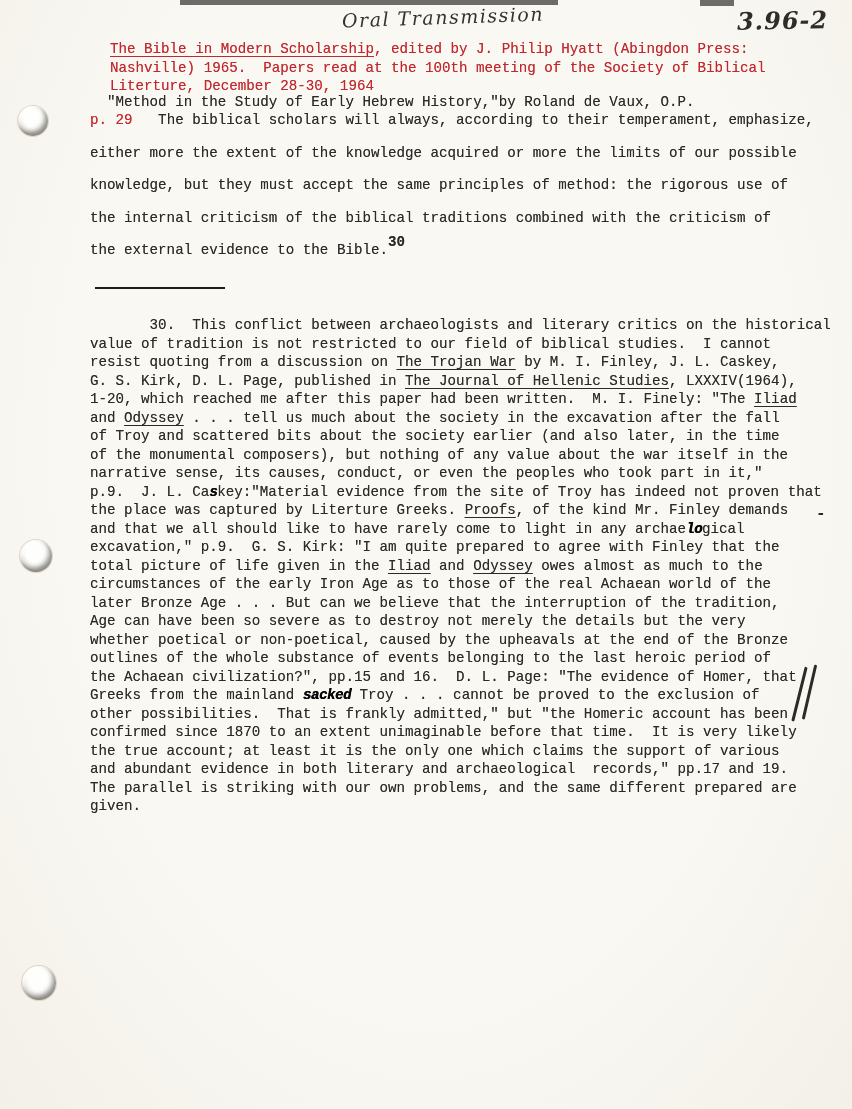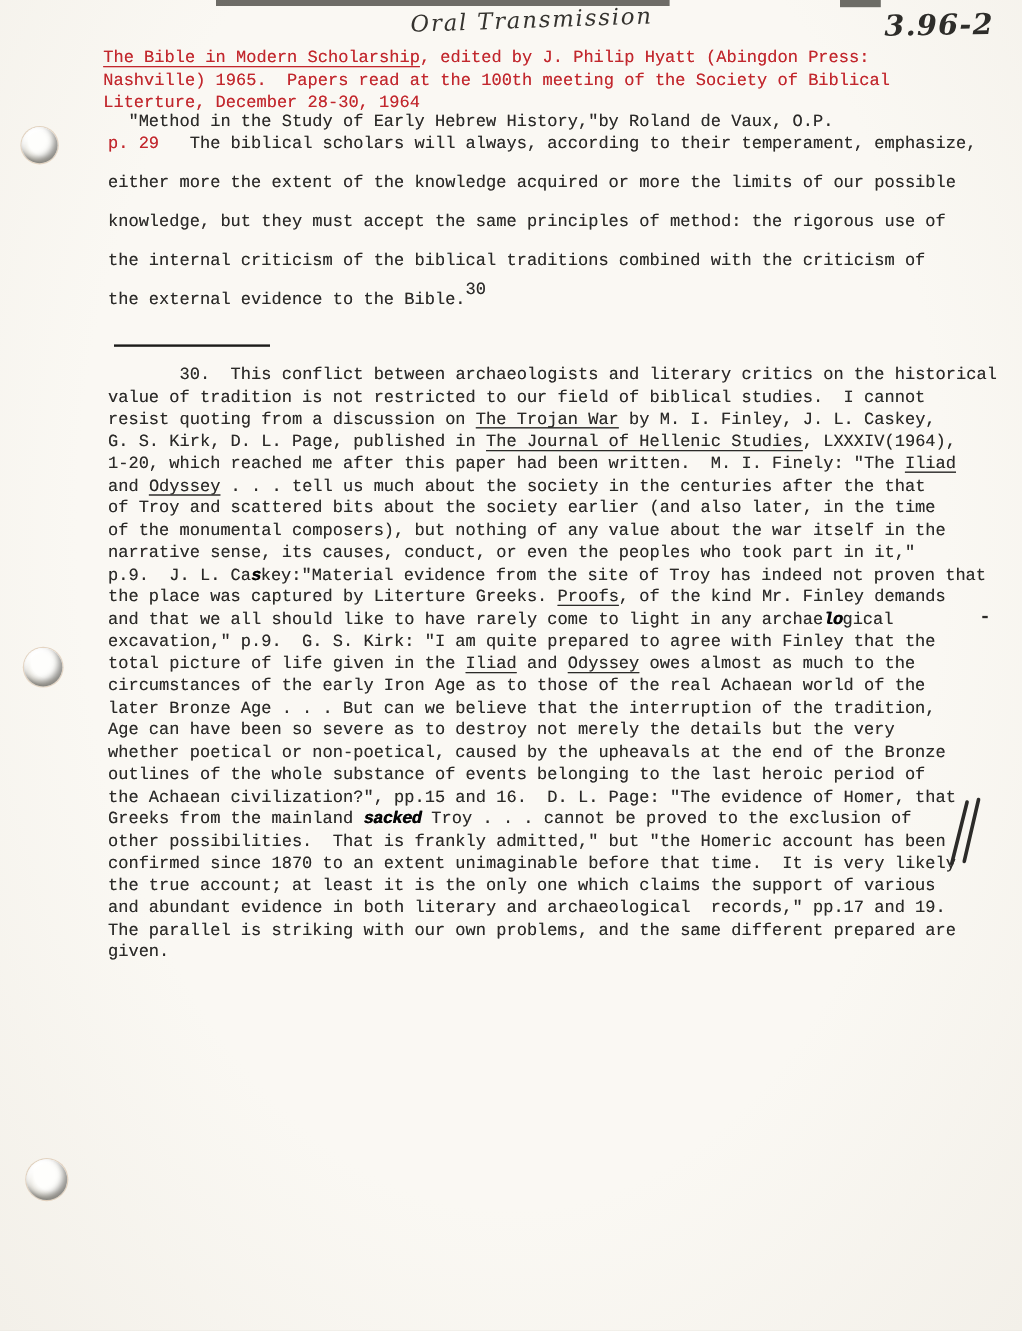--- a/index.html
+++ b/index.html
@@ -30,29 +30,29 @@
   
   .t-line{
     white-space:pre-wrap;
     font-family:"Liberation Mono","DejaVu Sans Mono",monospace;
     font-size:14.2px;line-height:18.5px;
     color:#2b2a28;
     text-shadow:0 0 .4px rgba(40,40,40,.55);
   }
   .seg-u{text-decoration:underline;text-underline-offset:3px;text-decoration-thickness:1.4px;}
   .seg-h{font-weight:bold;font-style:italic;color:#070707;letter-spacing:-.5px;text-shadow:.4px 0 0 #000;}
-  .seg-sup{position:relative;top:-.55em;}
+  .seg-sup{position:relative;top:-.55em;font-weight:bold;}
   .seg-red{color:#c2272d;text-shadow:0 0 .4px rgba(194,39,45,.6);text-align:center;}
   .red-header{position:absolute;left:86px;top:40px;}
-  .red-header .t-line{color:#c2272d;text-shadow:0 0 .4px rgba(194,39,45,.6);}
+  .red-header .t-line{color:#c2272d;text-shadow:0 0 .4px rgba(194,39,45,.6);margin-left:24px;}
   .method-line{position:absolute;left:90px;top:93px;}
   .main-para{position:absolute;left:90px;top:111px;}
   .main-para .t-line{margin-bottom:14px;}
   .fn-sep{position:absolute;left:95px;top:287px;width:130px;border-bottom:2.5px solid #1c1c1a;}
-  .footnote{position:absolute;left:90px;top:304px;width:760px;}
+  .footnote{position:absolute;left:90px;top:316px;width:760px;}
   
   .hw-title{
     position:absolute;left:342px;top:6px;
     font-family:"DejaVu Serif",serif;font-style:italic;
     font-size:19px;color:#35332f;letter-spacing:1.5px;
     transform:rotate(-2deg);
   }
   .hw-code{
     position:absolute;right:24px;top:6px;
     font-family:"DejaVu Serif",serif;font-style:italic;font-weight:bold;
@@ -102,21 +102,21 @@
     </div>
 
   <div class="fn-sep"></div>
 
   <div class="footnote">
       <div class="t-line"><span>       30.  This conflict between archaeologists and literary critics on the historical</span></div>
       <div class="t-line"><span>value of tradition is not restricted to our field of biblical studies.  I cannot</span></div>
       <div class="t-line"><span>resist quoting from a discussion on </span><span class="seg-u">The Trojan War</span><span> by M. I. Finley, J. L. Caskey,</span></div>
       <div class="t-line"><span>G. S. Kirk, D. L. Page, published in </span><span class="seg-u">The Journal of Hellenic Studies</span><span>, LXXXIV(1964),</span></div>
       <div class="t-line"><span>1-20, which reached me after this paper had been written.  M. I. Finely: "The </span><span class="seg-u">Iliad</span></div>
-      <div class="t-line"><span>and </span><span class="seg-u">Odyssey</span><span> . . . tell us much about the society in the centuries after the that</span></div>
+      <div class="t-line"><span>and </span><span class="seg-u">Odyssey</span><span> . . . tell us much about the society in the excavation after the fall</span></div>
       <div class="t-line"><span>of Troy and scattered bits about the society earlier (and also later, in the time</span></div>
       <div class="t-line"><span>of the monumental composers), but nothing of any value about the war itself in the</span></div>
       <div class="t-line"><span>narrative sense, its causes, conduct, or even the peoples who took part in it,"</span></div>
       <div class="t-line"><span>p.9.  J. L. Ca</span><span class="seg-h">s</span><span>key:"Material evidence from the site of Troy has indeed not proven that</span></div>
       <div class="t-line"><span>the place was captured by Literture Greeks. </span><span class="seg-u">Proofs</span><span>, of the kind Mr. Finley demands</span></div>
       <div class="t-line"><span>and that we all should like to have rarely come to light in any archae</span><span class="seg-h">lo</span><span>gical</span></div>
       <div class="t-line"><span>excavation," p.9.  G. S. Kirk: "I am quite prepared to agree with Finley that the</span></div>
       <div class="t-line"><span>total picture of life given in the </span><span class="seg-u">Iliad</span><span> and </span><span class="seg-u">Odyssey</span><span> owes almost as much to the</span></div>
       <div class="t-line"><span>circumstances of the early Iron Age as to those of the real Achaean world of the</span></div>
       <div class="t-line"><span>later Bronze Age . . . But can we believe that the interruption of the tradition,</span></div>

